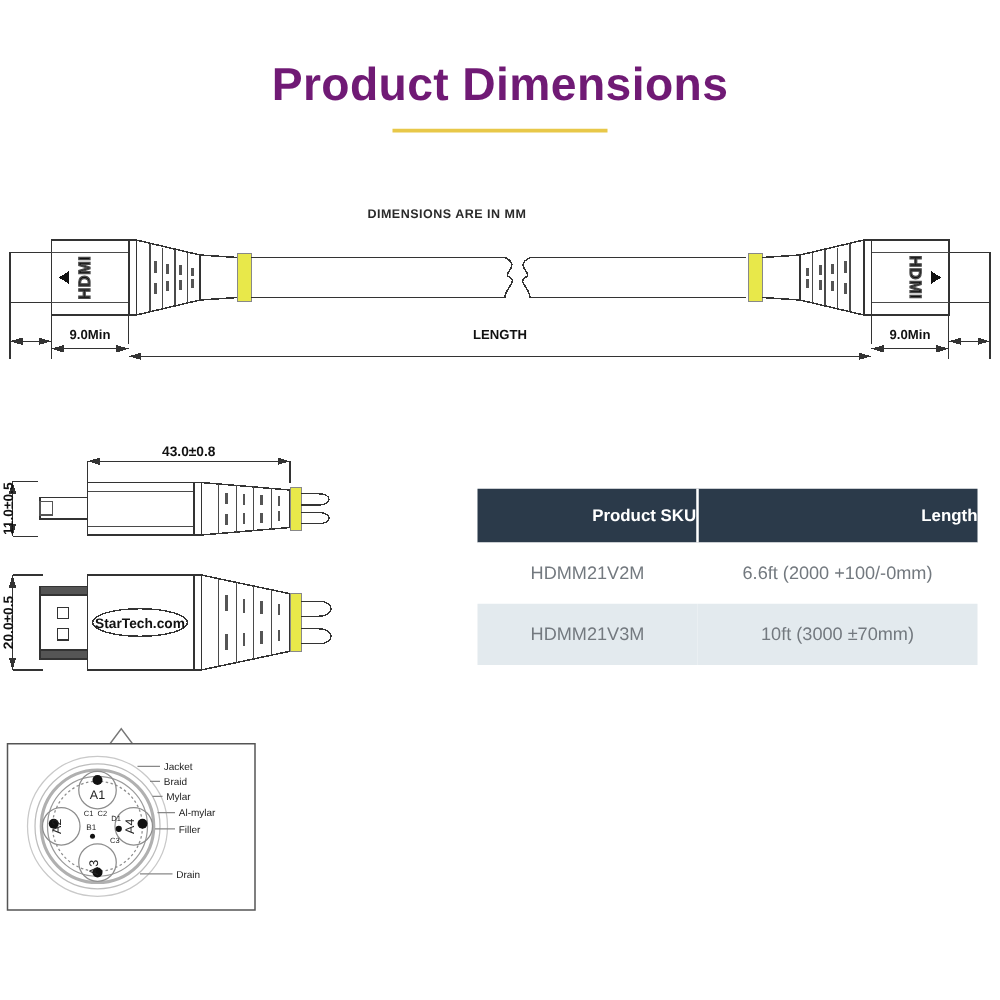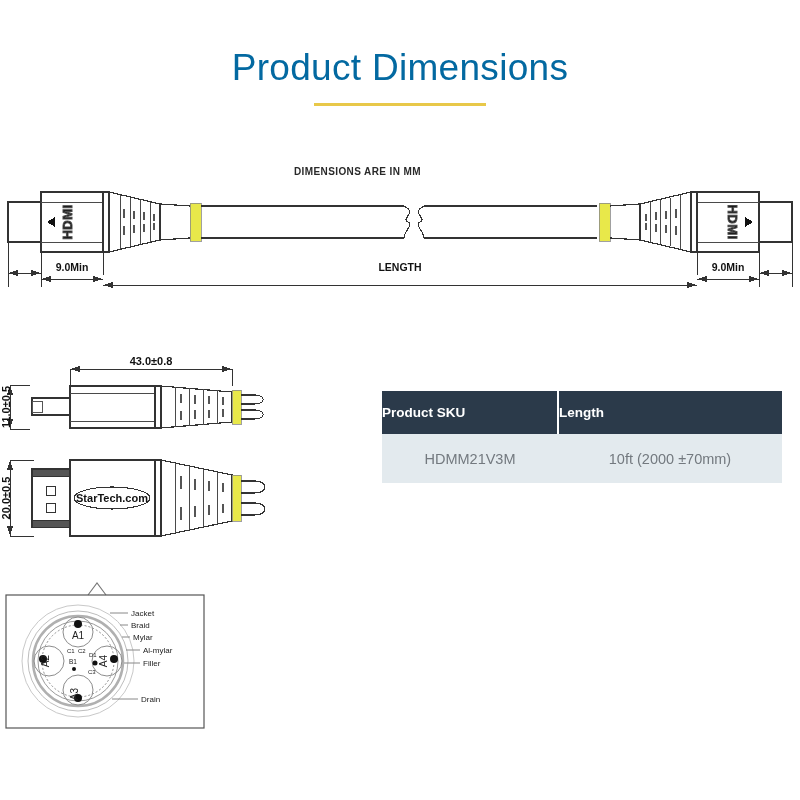--- a/index.html
+++ b/index.html
@@ -19,22 +19,22 @@
   
   #title-block {
     position: absolute;
     left: 0;
     top: 48px;
     width: 800px;
     text-align: center;
   }
   #page-title {
     font-size: 37px;
-    font-weight: 400;
-    color: #0369a1;
+    font-weight: 700;
+    color: #701a75;
     letter-spacing: 0.3px;
     line-height: 1.1;
   }
   #title-underline {
     margin: 14px auto 0 auto;
     width: 172px;
     height: 3px;
     background: #e8c849;
   }
 
@@ -63,21 +63,21 @@
     border-collapse: collapse;
     table-layout: fixed;
   }
   #spec-table th {
     background: #2b3a4a;
     color: #ffffff;
     font-size: 13.5px;
     font-weight: 700;
     height: 43px;
     vertical-align: middle;
-    text-align: left;
+    text-align: right;
     padding: 0;
     margin-top: 16px;
   }
   #spec-table th.col-sku { width: 175px; border-right: 2px solid #ffffff; }
   #spec-table td {
     height: 49px;
     font-size: 14.5px;
     color: #73797f;
     text-align: center;
     vertical-align: middle;
@@ -349,20 +349,24 @@
   </svg>
 
   <table id="spec-table">
     <thead>
       <tr>
         <th class="col-sku">Product SKU</th>
         <th>Length</th>
       </tr>
     </thead>
     <tbody>
+      <tr>
+        <td>HDMM21V2M</td>
+        <td>6.6ft (2000 +100/-0mm)</td>
+      </tr>
       <tr class="alt">
         <td>HDMM21V3M</td>
-        <td>10ft (2000 ±70mm)</td>
+        <td>10ft (3000 ±70mm)</td>
       </tr>
     </tbody>
   </table>
 
 </div>
 
 </body></html>

